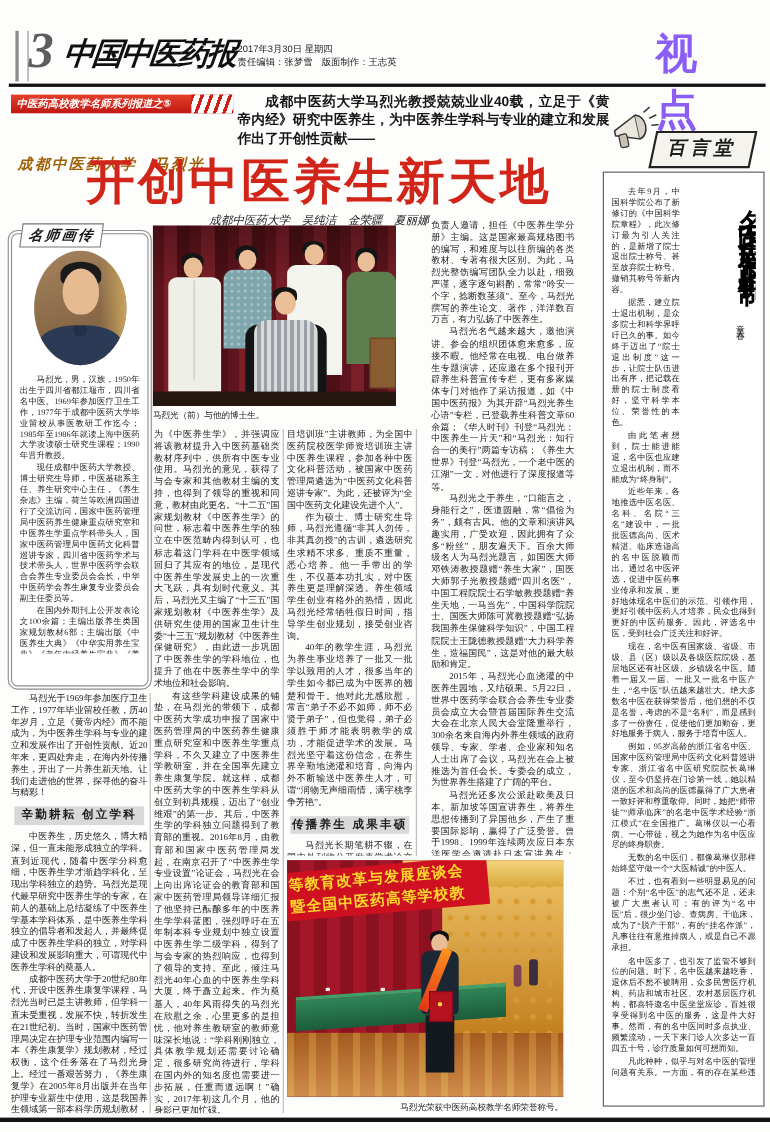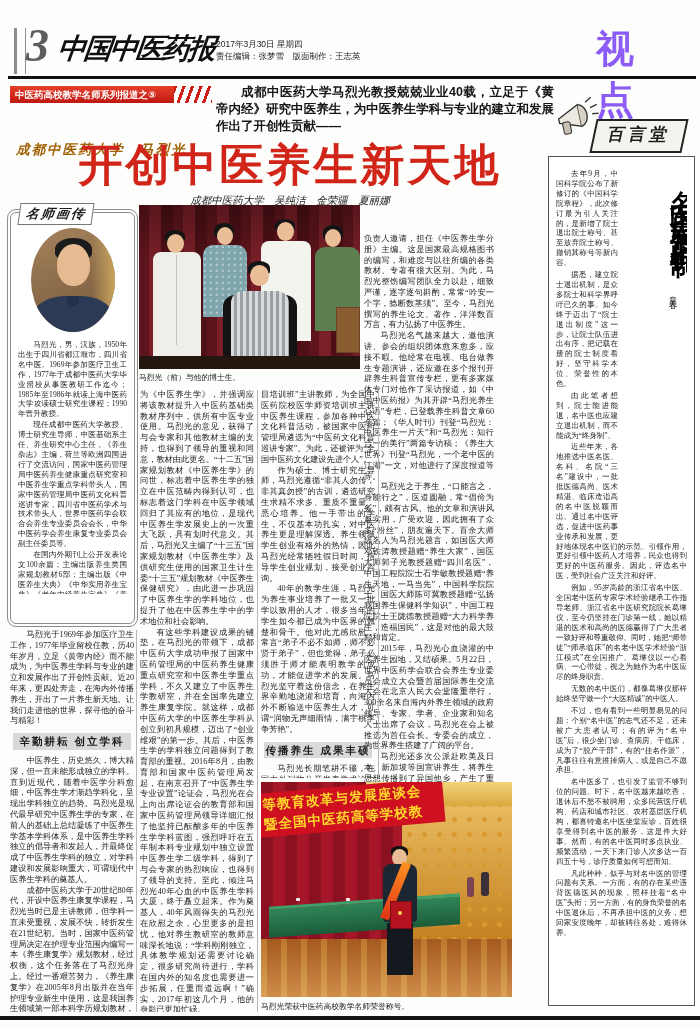--- a/index.html
+++ b/index.html
@@ -11,21 +11,21 @@
   .pageno-bars{left:14px;top:28px;width:8px;height:46px;border-left:3px solid #8d8d8d;border-right:1px solid #8d8d8d;}
   .pageno{left:26px;top:20px;font-size:46px;font-weight:bold;font-style:italic;color:#5d5d5d;line-height:52px;}
   .paper-name{left:58px;top:30px;font-size:28px;font-weight:bold;font-style:italic;letter-spacing:-2px;color:#101010;transform:skewX(-6deg);}
   .masthead-meta{left:216px;top:38px;font-size:8.5px;line-height:12px;color:#222;font-family:"Liberation Sans","DejaVu Sans",sans-serif;}
   .section-name{left:596px;top:24px;font-size:38px;font-weight:900;letter-spacing:10px;color:#8b5cf6;}
   .masthead-rule{left:8px;top:76px;width:688px;height:2.5px;background:#111;}
 
   
   .series-banner{left:10px;top:86px;width:202px;height:17px;background:linear-gradient(180deg,#e6402a,#bf1712);
                  color:#fff;font-size:9.5px;font-weight:bold;line-height:17px;padding-left:5px;box-sizing:border-box;
-                 font-family:"Liberation Sans","DejaVu Sans",sans-serif;}
+                 font-family:"Liberation Sans","DejaVu Sans",sans-serif;font-style:italic;}
   .banner-stripes{position:absolute;right:0;top:0;width:38px;height:17px;background:
       repeating-linear-gradient(110deg,#cf1d15 0 3px,#fff 3px 8px);}
   .series-sub{left:16px;top:109px;font-size:13.5px;font-weight:bold;font-style:italic;letter-spacing:2px;color:#a16207;margin-top:32px;}
   .lede{left:216px;top:84px;width:338px;font-size:12.5px;font-weight:bold;line-height:17px;text-align:justify;
         text-indent:2em;font-family:"Liberation Sans","DejaVu Sans",sans-serif;color:#151515;}
   .headline{left:20px;top:136px;width:540px;text-align:center;font-size:44px;font-weight:900;color:#d02518;
             letter-spacing:3px;font-family:"Liberation Sans","DejaVu Sans",sans-serif;}
   .byline{left:20px;top:194px;width:540px;text-align:center;font-size:10.5px;font-style:italic;color:#222;}
 
   
@@ -65,21 +65,21 @@
 
   
   .col{position:absolute;font-size:8.2px;line-height:10.8px;text-align:justify;overflow:hidden;}
   .col p{margin:0;text-indent:2em;}
   .col p.cont{text-indent:0;}
   .sec-head{background:#d9d9d9;font-weight:bold;font-size:10.5px;text-align:center;padding:3px 0;margin:6px 3px;
             letter-spacing:2px;font-family:"Liberation Sans","DejaVu Sans",sans-serif;}
   .col1{left:10px;top:630px;width:124px;height:382px;}
   .col2{left:140px;top:390px;width:114px;height:622px;}
   .col3{left:261px;top:390px;width:114px;height:388px;}
-  .col4{left:364px;top:200px;width:130px;height:578px;margin-top:34px;}
+  .col4{left:392px;top:200px;width:130px;height:578px;}
   .vrule{position:absolute;width:1px;background:#b8b8b8;}
   .vr1{left:136px;top:630px;height:382px;}
   .vr2{left:257px;top:390px;height:622px;}
   .vr3{left:378px;top:390px;height:388px;}
 
   
   .bphoto{left:261px;top:782px;width:251px;height:215px;overflow:hidden;background:#8c1120;}
   .bp-curtain{position:absolute;left:0;top:0;width:62%;height:78%;
       background:repeating-linear-gradient(90deg,#8c1120 0 12px,#a51628 12px 24px);}
   .bp-wall{position:absolute;right:0;top:0;width:44%;height:80%;background:linear-gradient(180deg,#e8bd5a,#c07818);
@@ -95,21 +95,21 @@
   .bp-cup{position:absolute;width:4px;height:3px;background:#f2f2f2;border-radius:1px;top:54%;}
   .bp-man{position:absolute;left:47%;top:31%;width:42px;height:140px;}
   .bm-head{position:absolute;left:13px;top:0;width:15px;height:17px;background:#e8bd96;border-radius:50%;}
   .bm-hair{position:absolute;left:12px;top:-3px;width:17px;height:10px;background:#111;border-radius:50% 50% 20% 20%;}
   .bm-torso{position:absolute;left:4px;top:15px;width:34px;height:58px;background:#1d2733;border-radius:8px 8px 4px 4px;}
   .bm-sash{position:absolute;left:12px;top:12px;width:9px;height:60px;background:linear-gradient(#ff9020,#e03515);transform:rotate(22deg);}
   .bm-folder{position:absolute;left:11px;top:52px;width:20px;height:26px;background:#b51220;border:1px solid #7a0c16;}
   .bm-emblem{position:absolute;left:19px;top:62px;width:4px;height:4px;background:#ffd24a;border-radius:50%;}
   .bm-legs{position:absolute;left:8px;top:74px;width:26px;height:52px;background:#14181f;}
   .bp-person{position:absolute;border-radius:3px;}
-  .cap2{left:261px;top:1001px;width:251px;}
+  .cap2{left:261px;top:1001px;width:251px;text-align:right;}
 
   
   .sidebar{left:548px;top:156px;width:147px;height:850px;border:1px solid #555;background:#fff;box-sizing:border-box;}
   .sb-logo{position:absolute;left:6px;top:-64px;width:132px;height:64px;}
   .sb-horn{position:absolute;left:0;top:4px;transform:rotate(-12deg);}
   .sb-label{position:absolute;right:2px;bottom:4px;width:88px;height:30px;border:2px solid #222;background:#f5f3ee;
             transform:skewX(-12deg);font-size:17px;font-weight:bold;letter-spacing:4px;text-align:center;line-height:27px;}
   .sb-body{position:relative;margin:12px 7px 6px;font-size:7.5px;line-height:9.9px;text-align:justify;
            height:812px;overflow:hidden;}
   .sb-float{float:right;width:64px;height:360px;margin:2px 0 6px 5px;writing-mode:vertical-rl;}
@@ -248,21 +248,22 @@
     <div class="sb-body">
       <div class="sb-float">
         <div class="sb-title">名中医也应有退出机制</div>
         <div class="sb-author">章关春</div>
       </div>
       <div>
           <p>去年9月，中国科学院公布了新修订的《中国科学院章程》，此次修订最为引人关注的，是新增了院士退出院士称号、甚至放弃院士称号、撤销其称号等新内容。</p>
           <p>据悉，建立院士退出机制，是众多院士和科学界呼吁已久的事。如今终于迈出了“院士退出制度”这一步，让院士队伍进出有序，把记载在册的院士制度看好，坚守科学本位、荣誉性的本色。</p>
           <p>由此笔者想到，院士能进能退，名中医也应建立退出机制，而不能成为“终身制”。</p>
           <p>近些年来，各地推选中医名医、名科、名院“三名”建设中，一批批医德高尚、医术精湛、临床造诣高的名中医脱颖而出。通过名中医评选，促进中医药事业传承和发展，更好地体现名中医们的示范、引领作用，更好引领中医药人才培养，民众也得到更好的中医药服务。因此，评选名中医，受到社会广泛关注和好评。</p>
-          <p>例如，95岁高龄的浙江省名中医、全国老中医药专家学术经验继承工作指导老师、浙江省名中医研究院院长葛琳仪，至今仍坚持在门诊第一线，她以精湛的医术和高尚的医德赢得了广大患者一致好评和尊重敬仰。同时，她把“师带徒”“师承临床”的名老中医学术经验“浙江模式”在全国推广。葛琳仪以一心看病、一心带徒，视之为她作为名中医应尽的终身职责。</p>
+          <p>现在，名中医有国家级、省级、市级、县（区）级以及各级医院院级，基层地区还有社区级、乡镇级名中医。随着一届又一届、一批又一批名中医产生，“名中医”队伍越来越壮大。绝大多数名中医在获得荣誉后，他们想的不仅是名誉，考虑的不是“名利”，而是感到多了一份责任，促使他们更加勤奋，更好地服务于病人，服务于培育中医人。</p>
+          <p>例如，95岁高龄的浙江省名中医、国家中医药管理局中医药文化科普巡讲专家、浙江省名中医研究院院长葛琳仪，至今仍坚持在门诊第一线，她以精湛的医术和高尚的医德赢得了广大患者一致好评和尊重敬仰。同时，她把“师带徒”“师承临床”的名老中医学术经验“浙江模式”在全国推广。葛琳仪以一心看病、一心带徒，视之为她作为名中医应尽的终身职责。</p>
           <p>无数的名中医们，都像葛琳仪那样始终坚守做一个“大医精诚”的中医人。</p>
           <p>不过，也有看到一些明显易见的问题：个别“名中医”的志气还不足，还未被广大患者认可；有的评为“名中医”后，很少坐门诊、查病房、干临床，成为了“脱产干部”，有的“挂名作派”，凡事往往有意推掉病人，或是自己不愿承担。</p>
           <p>名中医多了，也引发了监管不够到位的问题。时下，名中医越来越吃香，退休后不愁不被聘用，众多民营医疗机构、药店和城市社区、农村基层医疗机构，都喜特邀名中医坐堂应诊，百姓很享受得到名中医的服务，这是件大好事。然而，有的名中医同时多点执业、频繁流动，一天下来门诊人次多达一百四五十号，诊疗质量如何可想而知。</p>
           <p>凡此种种，似乎与对名中医的管理问题有关系。一方面，有的存在某些违背医德医风的现象，照样挂着“名中医”头衔；另一方面，有的身负荣誉的名中医退休后，不再承担中医的义务，想回家安度晚年，却被聘往各处，难得休养。</p>
         </div>
 
     </div>
   </div>
 
   <div class="abs bottom-rule"></div>

